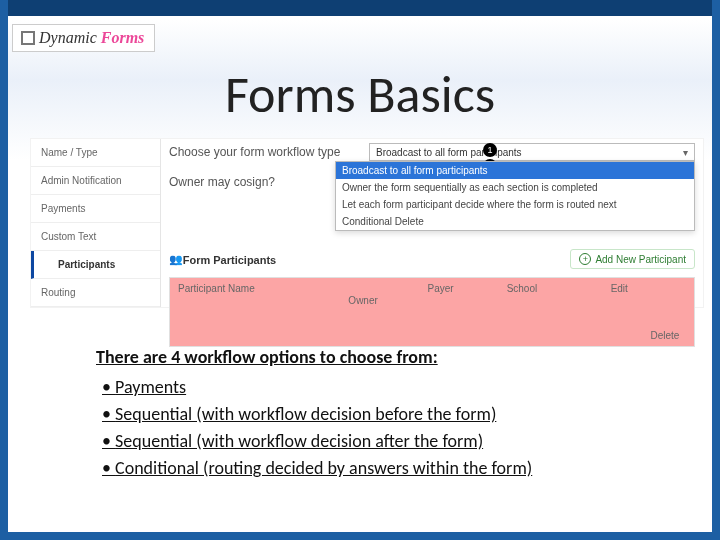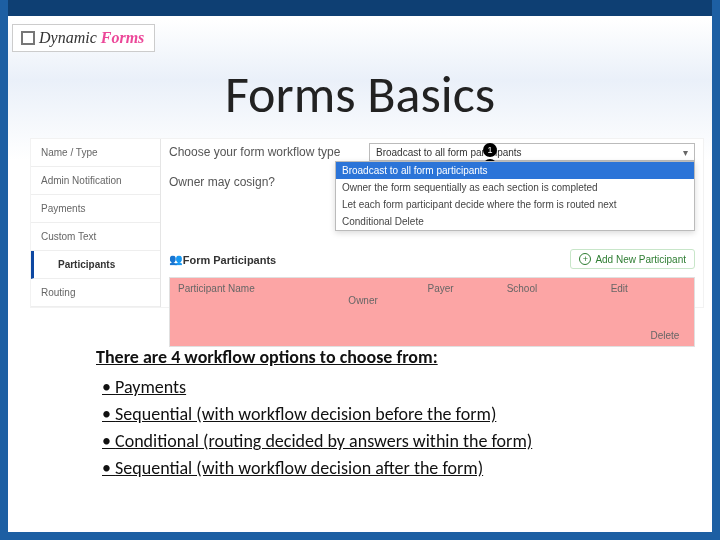--- a/index.html
+++ b/index.html
@@ -174,17 +174,17 @@
 
       </div>
     </div>
   </div>
 
   <div class="bullets">
     <div class="lead">There are 4 workflow options to choose from:</div>
     <ul id="bullet-list">
         <li>Payments</li>
         <li>Sequential (with workflow decision before the form)</li>
+        <li>Sequential (with workflow decision after the form)</li>
         <li>Conditional (routing decided by answers within the form)</li>
-        <li>Sequential (with workflow decision after the form)</li>
       </ul>
   </div>
 </div>
 
 </body></html>

